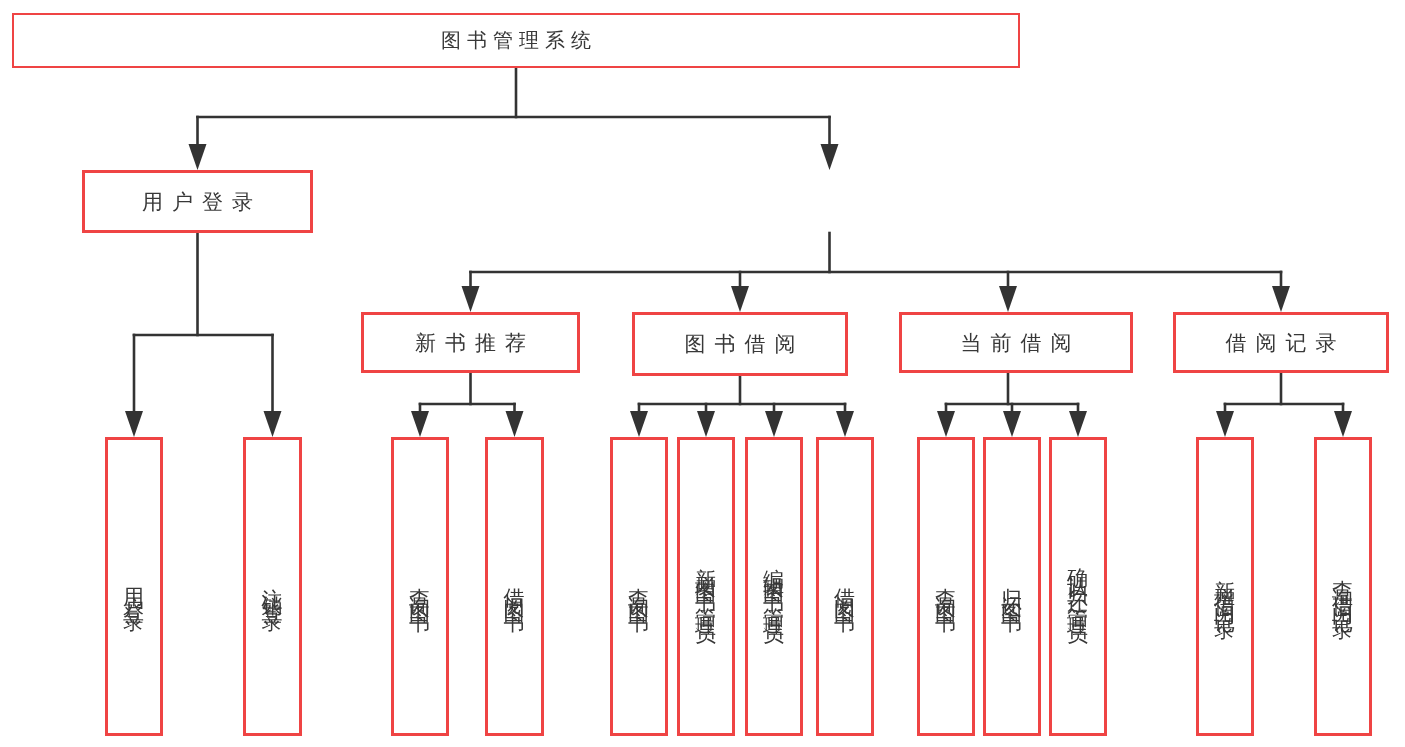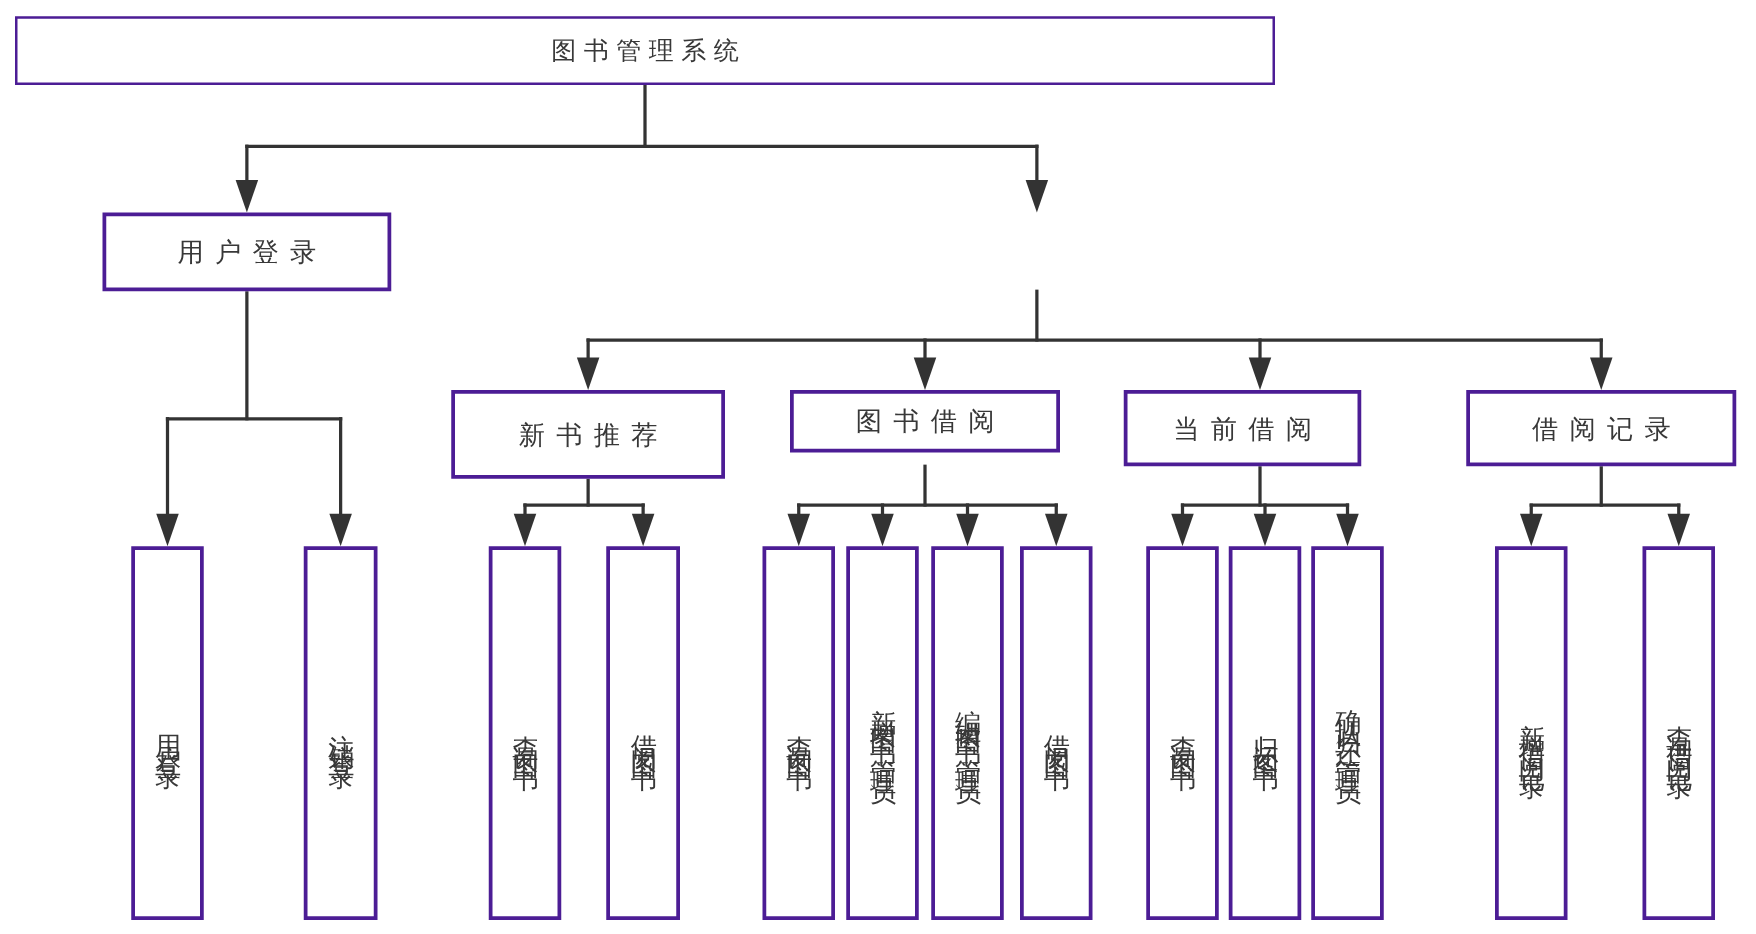--- a/index.html
+++ b/index.html
@@ -16,21 +16,21 @@
     position: absolute;
     left: 0; top: 0;
     width: 1405px; height: 747px;
   }
   svg.connectors line { stroke: #333333; stroke-width: 2.6; stroke-linecap: square; }
   svg.connectors polygon { fill: #333333; stroke: none; }
   .node {
     position: absolute;
     box-sizing: border-box;
     background: #ffffff;
-    border: 3px solid #4c1d95;
+    border: 3px solid #ef4444;
     display: flex;
     align-items: center;
     justify-content: center;
     color: #383838;
   }
   .node.h {
     font-size: 21px;
     letter-spacing: 9px;
     text-indent: 9px;
     white-space: nowrap;
@@ -133,23 +133,23 @@
       <polygon points="1225,437 1216,411 1234,411"></polygon>
       <line x1="1343" y1="404" x2="1343" y2="414"></line>
       <polygon points="1343,437 1334,411 1352,411"></polygon>
     </g>
   </svg>
 
   <div class="node h root" style="left:12px; top:13px; width:1008px; height:55px">图书管理系统</div>
 
   <div class="node h" style="left:82px; top:170px; width:231px; height:63px">用户登录</div>
 
-  <div class="node h" style="left:361px; top:312px; width:219px; height:71px">新书推荐</div>
-  <div class="node h" style="left:632px; top:312px; width:216px; height:50px">图书借阅</div>
-  <div class="node h" style="left:899px; top:312px; width:190px; height:61px">当前借阅</div>
+  <div class="node h" style="left:361px; top:312px; width:219px; height:61px">新书推荐</div>
+  <div class="node h" style="left:632px; top:312px; width:216px; height:64px">图书借阅</div>
+  <div class="node h" style="left:899px; top:312px; width:234px; height:61px">当前借阅</div>
   <div class="node h" style="left:1173px; top:312px; width:216px; height:61px">借阅记录</div>
 
   <div class="node leaf" style="left:105px; top:437px; width:58px; height:299px">
       <span>用户登录</span>
     </div>
   <div class="node leaf" style="left:243px; top:437px; width:59px; height:299px">
       <span>注销登录</span>
     </div>
 
   <div class="node leaf" style="left:391px; top:437px; width:58px; height:299px">

